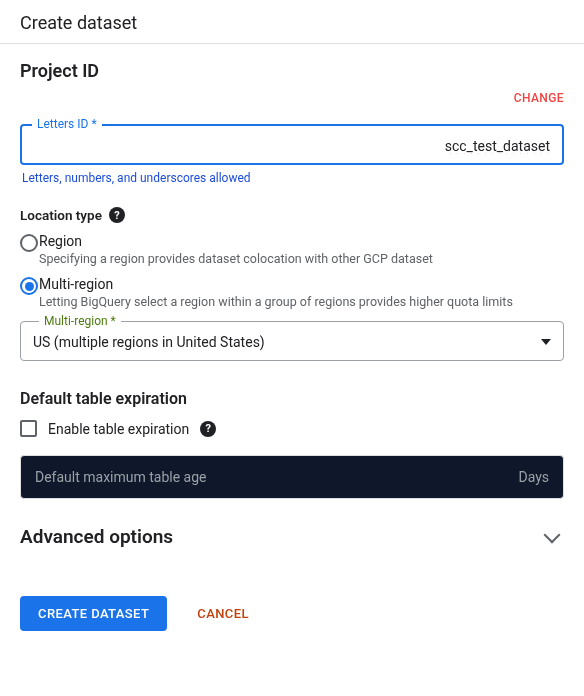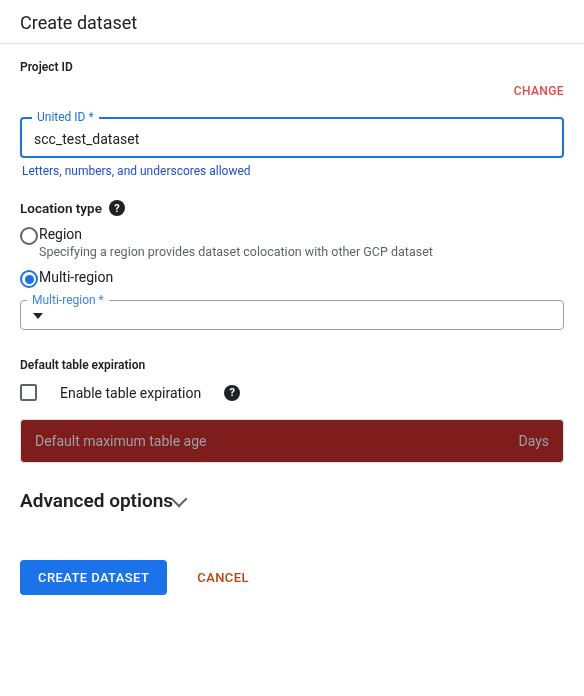--- a/index.html
+++ b/index.html
@@ -16,21 +16,21 @@
   }
   .header h1 {
     margin: 0;
     font-size: 18px;
     font-weight: 400;
   }
   .content {
     padding: 16px 20px 20px;
   }
   .section-label {
-    font-size: 12px;
+    font-size: 18px;
     font-weight: 600;
     color: #202124;
     margin-bottom: 6px;
   }
   .project-row {
     margin-bottom: 18px;
   }
   .change-row {
     text-align: right;
     margin-top: 4px;
@@ -64,20 +64,21 @@
     width: 100%;
     font-size: 14px;
     color: #202124;
     font-family: inherit;
     padding: 0;
     background: transparent;
   }
   .underline-wavy {
     text-decoration: underline wavy #d93025 1px;
     text-underline-offset: 2px;
+    text-align: right;
   }
   .helper {
     font-size: 12px;
     color: #1d4ed8;
     margin-top: 6px;
     margin-left: 2px;
   }
   .loc-section {
     margin-top: 22px;
   }
@@ -141,70 +142,71 @@
     padding: 12px 12px 10px;
     margin-top: 12px;
     display: flex;
     align-items: center;
     justify-content: space-between;
     cursor: pointer;
   }
   .select-outline .floating-label {
     position: absolute;
     top: -8px;
-    left: 6px;
+    left: 18px;
     background: #fff;
     padding: 0 5px;
     font-size: 12px;
-    color: #3b82f6;
+    color: #4d7c0f;
   }
   .select-value {
     font-size: 14px;
   }
   .caret-down {
     width: 0; height: 0;
     border-left: 5px solid transparent;
     border-right: 5px solid transparent;
     border-top: 6px solid #202124;
   }
   .sec-heading {
-    font-size: 12px;
+    font-size: 16px;
     font-weight: 600;
     margin-top: 28px;
     margin-bottom: 12px;
   }
   .checkbox-row {
     display: flex;
     align-items: center;
-    gap: 23px;
+    gap: 11px;
     cursor: pointer;
   }
   .checkbox {
     width: 17px; height: 17px;
     border: 2px solid #5f6368;
     border-radius: 2px;
     flex-shrink: 0;
   }
   .checkbox-label {
     font-size: 14px;
   }
   .disabled-field {
     border: 1px solid #e0e0e0;
     border-radius: 4px;
     padding: 13px 14px;
     margin-top: 18px;
     display: flex;
     justify-content: space-between;
     font-size: 14px;
     color: #9aa0a6;
-    background: #7f1d1d;
+    background: #0f172a;
   }
   .adv-row {
     display: flex;
     align-items: center;
+    justify-content: space-between;
     margin-top: 26px;
     cursor: pointer;
   }
   .adv-row h2 {
     margin: 0;
     font-size: 19px;
     font-weight: 600;
   }
   .chevron {
     width: 12px; height: 12px;
@@ -253,21 +255,21 @@
 <div class="content">
 
   <div class="project-row">
     <div class="section-label">Project ID</div>
     <div class="change-row">
       <span class="change-link">CHANGE</span>
     </div>
   </div>
 
   <div class="field-outline">
-    <span class="floating-label">United ID *</span>
+    <span class="floating-label">Letters ID *</span>
     <input type="text" class="underline-wavy" value="scc_test_dataset" style="">
   </div>
   <div class="helper">Letters, numbers, and underscores allowed</div>
 
   <div class="loc-section">
     <div class="loc-header">
       <span class="section-label">Location type</span>
       <span class="help-icon">?</span>
     </div>
 
@@ -276,25 +278,27 @@
       <div>
         <div class="radio-label">Region</div>
         <div class="radio-desc">Specifying a region provides dataset colocation with other GCP dataset</div>
       </div>
     </div>
 
     <div class="radio-row">
       <div class="radio checked"></div>
       <div>
         <div class="radio-label">Multi-region</div>
+        <div class="radio-desc">Letting BigQuery select a region within a group of regions provides higher quota limits</div>
       </div>
     </div>
 
     <div class="select-outline">
       <span class="floating-label">Multi-region *</span>
+      <span class="select-value">US (multiple regions in United States)</span>
       <span class="caret-down"></span>
     </div>
   </div>
 
   <div class="sec-heading">Default table expiration</div>
 
   <div class="checkbox-row">
     <div class="checkbox"></div>
     <span class="checkbox-label">Enable table expiration</span>
     <span class="help-icon">?</span>

